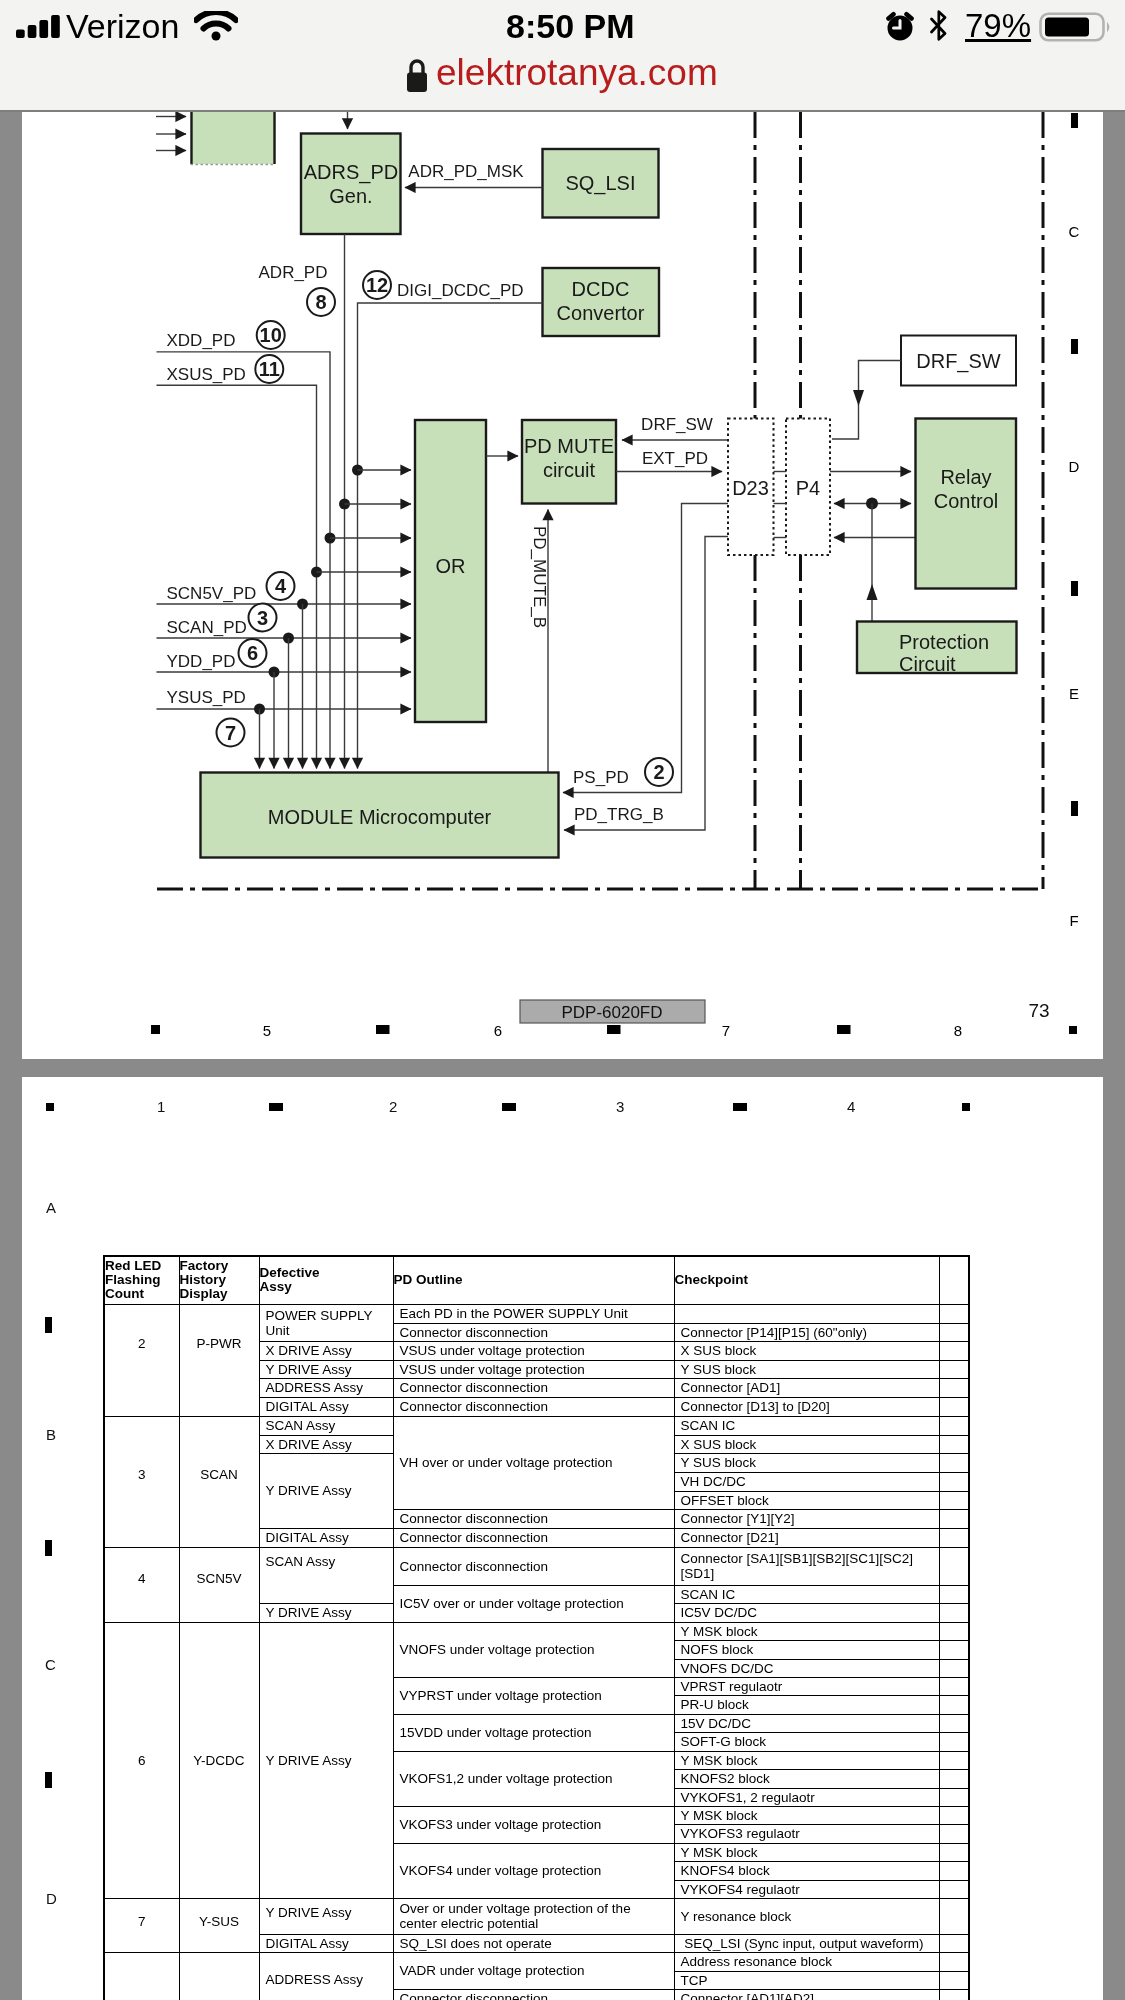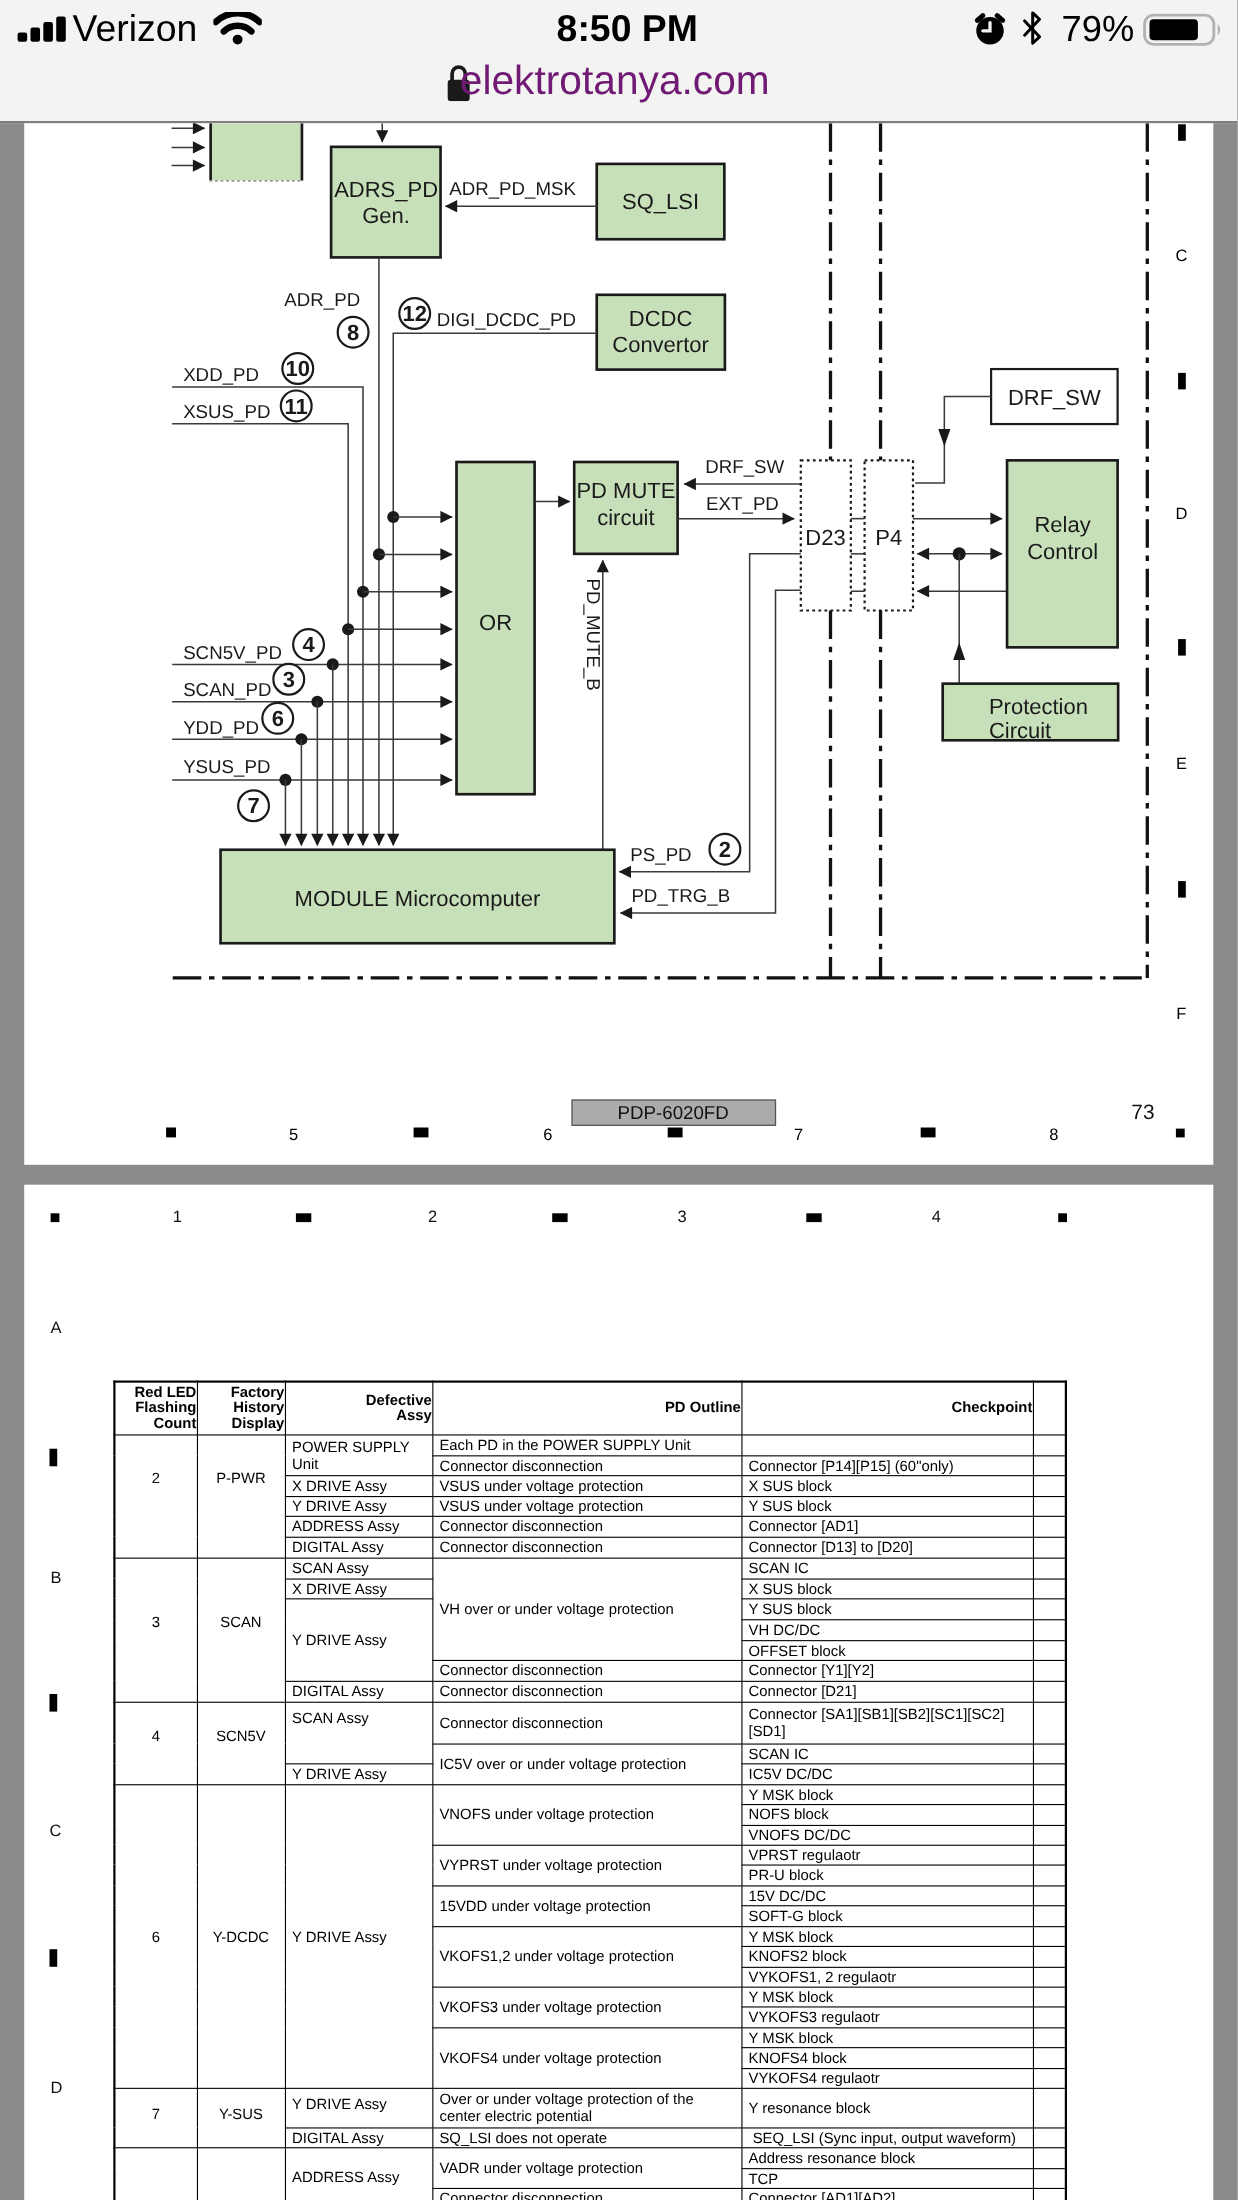--- a/index.html
+++ b/index.html
@@ -8,21 +8,21 @@
   .abs{position:absolute;}
   #statusbar{position:absolute;left:0;top:0;width:1125px;height:110px;background:#f3f4f1;border-bottom:2px solid #7e7e7e;}
   .sbtext{position:absolute;color:#000;font-size:34px;}
   #page1{position:absolute;left:22px;top:112px;width:1081px;height:947px;background:#ffffff;}
   #page2{position:absolute;left:22px;top:1077px;width:1081px;height:923px;background:#ffffff;overflow:hidden;}
   .mark{position:absolute;background:#000;}
   .mlet{position:absolute;color:#111;font-size:15px;}
   .rnum{position:absolute;color:#111;font-size:15px;}
   #dtable{position:absolute;left:81px;top:178px;border-collapse:collapse;table-layout:fixed;width:865px;border:2px solid #000;}
   #dtable td{border:1px solid #000;font-size:13.5px;color:#000;vertical-align:middle;padding:0;line-height:15px;overflow:hidden;white-space:nowrap;}
-  #dtable .hd td{font-weight:bold;text-align:right;line-height:14px;}
+  #dtable .hd td{font-weight:bold;text-align:left;line-height:14px;}
   #dtable td.c{text-align:center;}
   #dtable td.l{padding-left:6px;}
   #dtable td.t{vertical-align:top;padding-top:3px;margin-top:24px;}
   #dtable td.w{white-space:normal;}
   #dtable td.u33{padding-bottom:33px;}
   #dtable td.u15{padding-bottom:15px;}
   #dtable td.u13{padding-bottom:13px;}
   #dtable td.u8{padding-bottom:8px;}
   #dtable td.t2{vertical-align:top;padding-top:6px;}
 </style>
@@ -53,34 +53,34 @@
       <circle cx="15" cy="17" r="12.5" fill="#000"></circle>
       <path d="M15 9.5 L15 17 L8.5 17" stroke="#f3f4f1" stroke-width="3" fill="none" stroke-linecap="round"></path>
       <path d="M3.5 7.5 L8.5 3.2" stroke="#000" stroke-width="4.6" stroke-linecap="round"></path>
       <path d="M26.5 7.5 L21.5 3.2" stroke="#000" stroke-width="4.6" stroke-linecap="round"></path>
     </svg>
 
     <svg class="abs" style="left:928px;top:10px" width="22" height="31" viewBox="0 0 22 31">
       <path d="M3.5 9 L17 23.5 L10.8 29.3 L10.8 1.7 L17 7.5 L3.5 22" fill="none" stroke="#000" stroke-width="2.7" stroke-linejoin="round" stroke-linecap="round"></path>
     </svg>
 
-    <div class="sbtext" style="left:965px;top:7px;font-size:33px;">79%</div>
+    <div class="sbtext" style="left:965px;top:7px;font-size:33px;text-decoration:underline;">79%</div>
 
     <svg class="abs" style="left:1039px;top:12px" width="77" height="30" viewBox="0 0 77 30">
       <rect x="1.5" y="1.8" width="63" height="26.5" rx="8" fill="none" stroke="#b2b2b2" stroke-width="2.6"></rect>
       <rect x="6" y="5.5" width="44" height="19" rx="3.5" fill="#000"></rect>
       <path d="M68 9.8 Q 72.7 15 68 20.2 Z" fill="#b2b2b2"></path>
     </svg>
 
     <svg class="abs" style="left:405px;top:58px" width="24" height="34" viewBox="0 0 24 34">
       <path d="M6 15 L6 9 A 6 6 0 0 1 18 9 L18 15" fill="none" stroke="#1a1a1a" stroke-width="3.4"></path>
       <rect x="2" y="14.5" width="20" height="19.5" rx="3" fill="#1a1a1a"></rect>
     </svg>
 
-    <div class="sbtext" style="left:418px;top:52px;font-size:37px;color:#701a75;text-align:center;">elektrotanya.com</div>
+    <div class="sbtext" style="left:436px;top:52px;font-size:37px;color:#b91c1c;text-align:center;">elektrotanya.com</div>
   </div>
 
   <div id="page1">
   <svg width="1081" height="947" viewBox="22 112 1081 947" font-family="Liberation Sans, sans-serif">
   <defs>
     <marker id="ah" viewBox="0 0 10 10" refX="9.5" refY="5" markerWidth="11" markerHeight="8" orient="auto-start-reverse">
       <path d="M0 0 L10 5 L0 10 z" fill="#1a1a1a"></path>
     </marker>
   </defs>
   <g stroke="#3a3a3a" stroke-width="1.4" fill="none">

